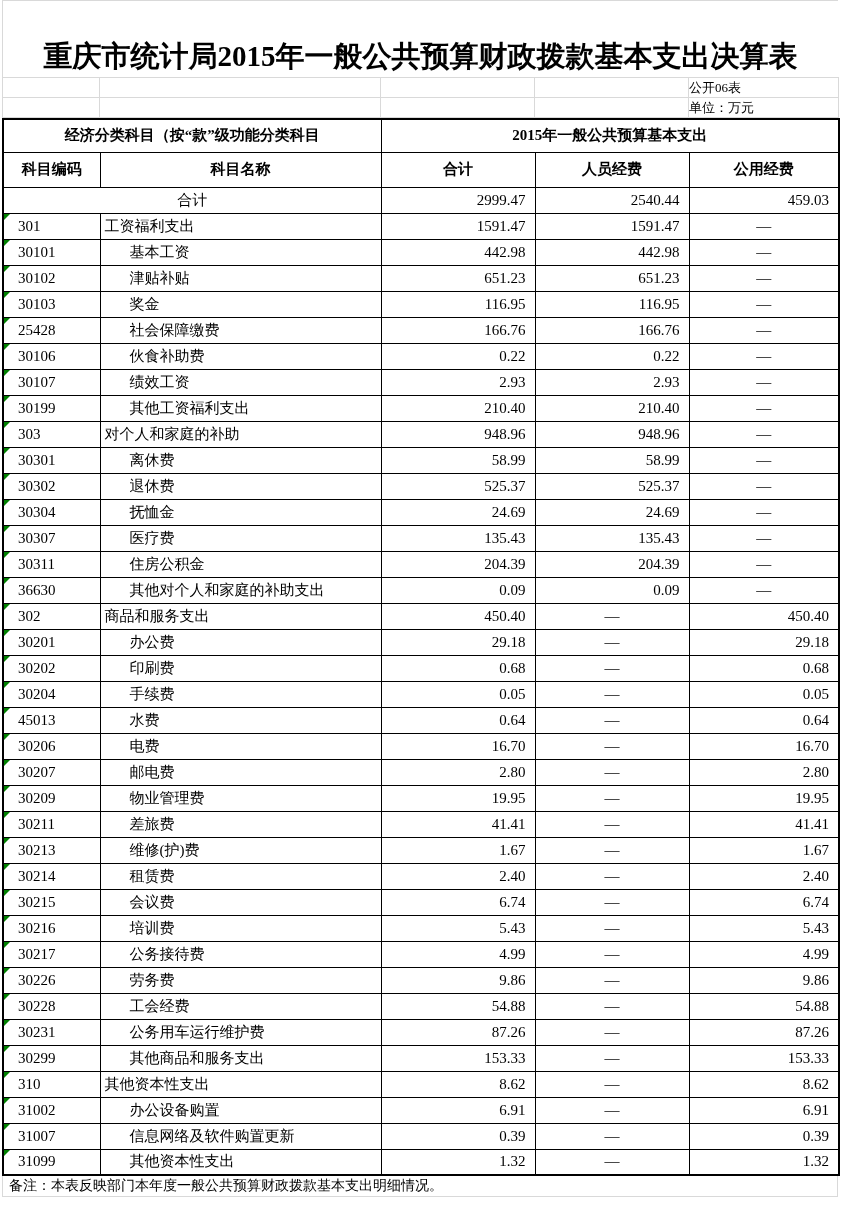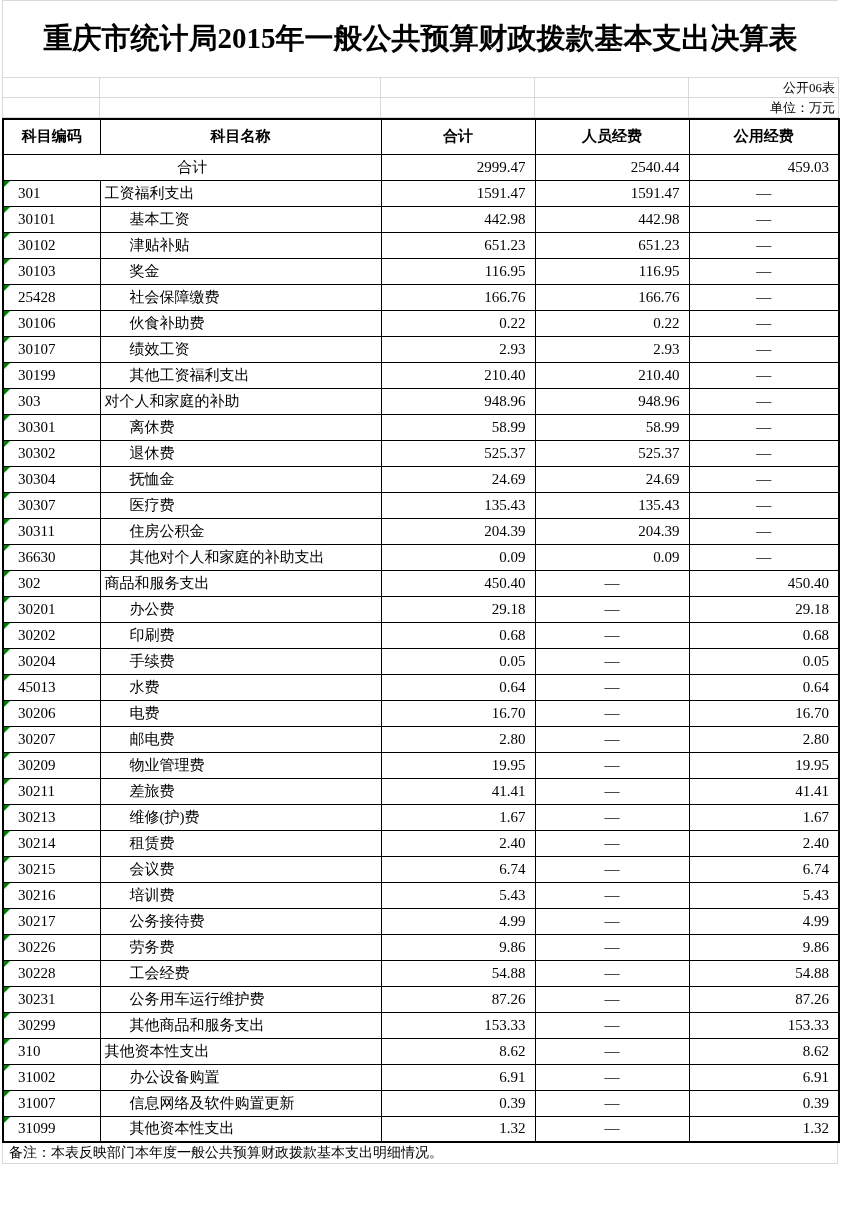--- a/index.html
+++ b/index.html
@@ -15,34 +15,34 @@
     background:#ffffff;
     overflow:hidden;
   }
   .sheet { margin-left:2px; width:836px; }
 
   
   .title-block {
     height:77px;
     border-top:1px solid var(--grid);
     border-left:1px solid var(--grid);
-    display:flex; align-items:center; justify-content:center;
+    display:flex; align-items:flex-end; justify-content:center;
   }
   .title {
     font-size:29px; font-weight:bold; white-space:nowrap;
     font-family:"Liberation Serif","DejaVu Serif",serif;
   }
 
   
   table.meta { border-collapse:collapse; table-layout:fixed; width:836px; }
   table.meta td {
     border:1px solid var(--grid);
     height:20px; font-size:13px; white-space:nowrap; overflow:hidden;
   }
-  table.meta td.meta-text { text-align:right; padding-right:3px; }
+  table.meta td.meta-text { text-align:left; padding-right:3px; }
 
   
   table.main {
     border-collapse:collapse; table-layout:fixed;
     width:836px; border:2px solid #000;
   }
   table.main th, table.main td {
     border:1px solid #000;
     white-space:nowrap; overflow:hidden;
   }
@@ -108,20 +108,24 @@
 
     <table class="main">
       <colgroup>
           <col style="width:97px">
           <col style="width:281px">
           <col style="width:154px">
           <col style="width:154px">
           <col style="width:150px">
         </colgroup>
       <thead>
+        <tr class="h1">
+          <th colspan="2">经济分类科目（按“款”级功能分类科目</th>
+          <th colspan="3">2015年一般公共预算基本支出</th>
+        </tr>
         <tr class="h2">
           <th>科目编码</th>
           <th>科目名称</th>
           <th>合计</th>
           <th>人员经费</th>
           <th>公用经费</th>
         </tr>
       </thead>
       <tbody>
         <tr class="summary">

